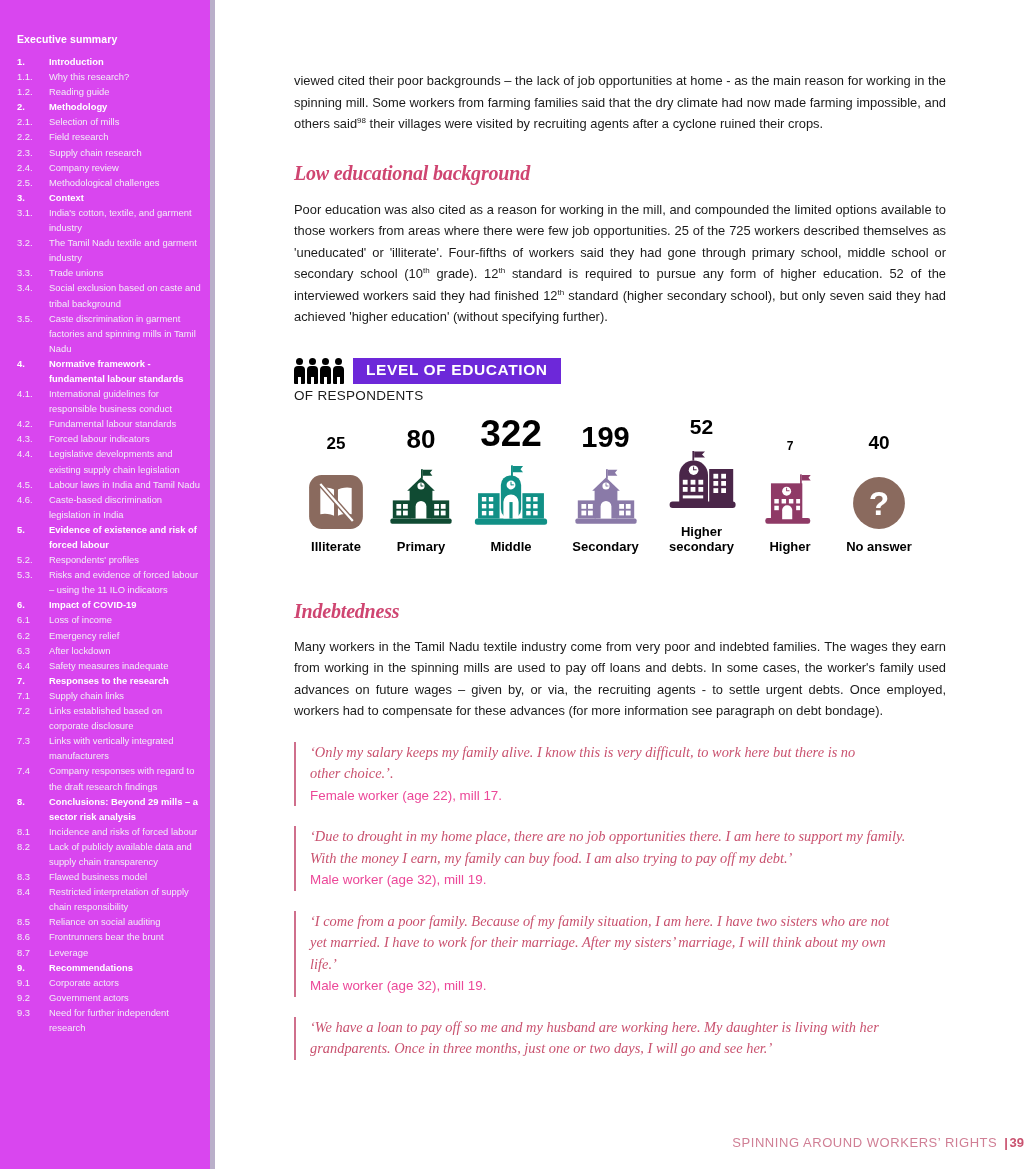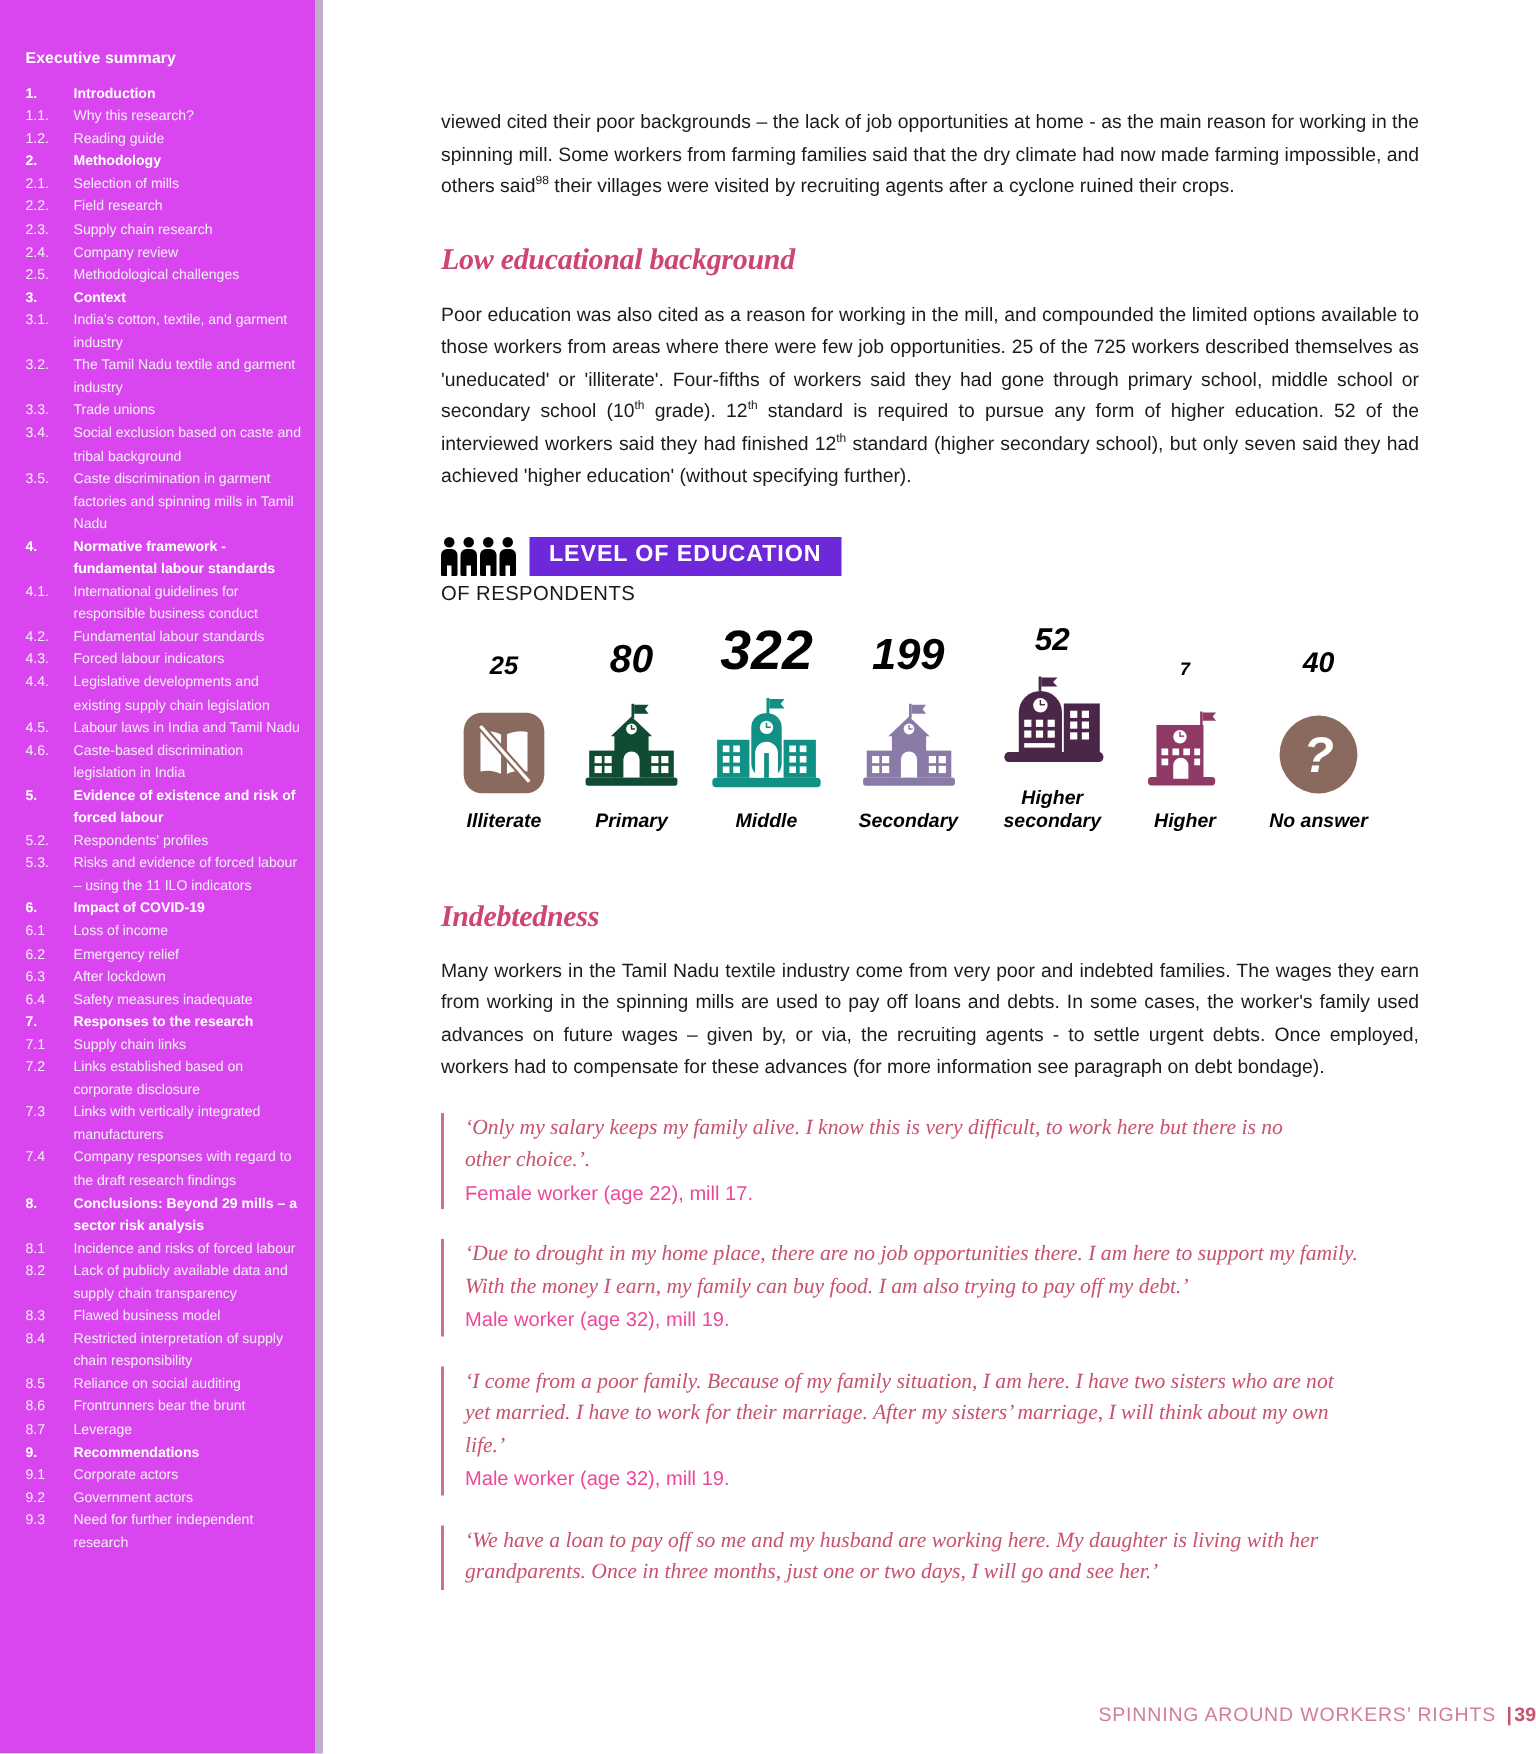--- a/index.html
+++ b/index.html
@@ -82,21 +82,20 @@
     padding: 4px 13px 5px; line-height: 1.05;
   }
   .sub-head {
     font-size: 13.5px; color: #1b1b1b; letter-spacing: .3px;
     margin-top: 4px;
   }
 
   #edu-chart {
     display: flex; align-items: flex-end;
     margin-top: 12px;
-    font-style: italic;
   }
   .edu-col {
     display: flex; flex-direction: column; align-items: center;
     text-align: center;
   }
   .edu-value {
     font-weight: bold; color: #000; line-height: 1;
     margin-bottom: 6px;
   }
   .edu-icon-wrap {

